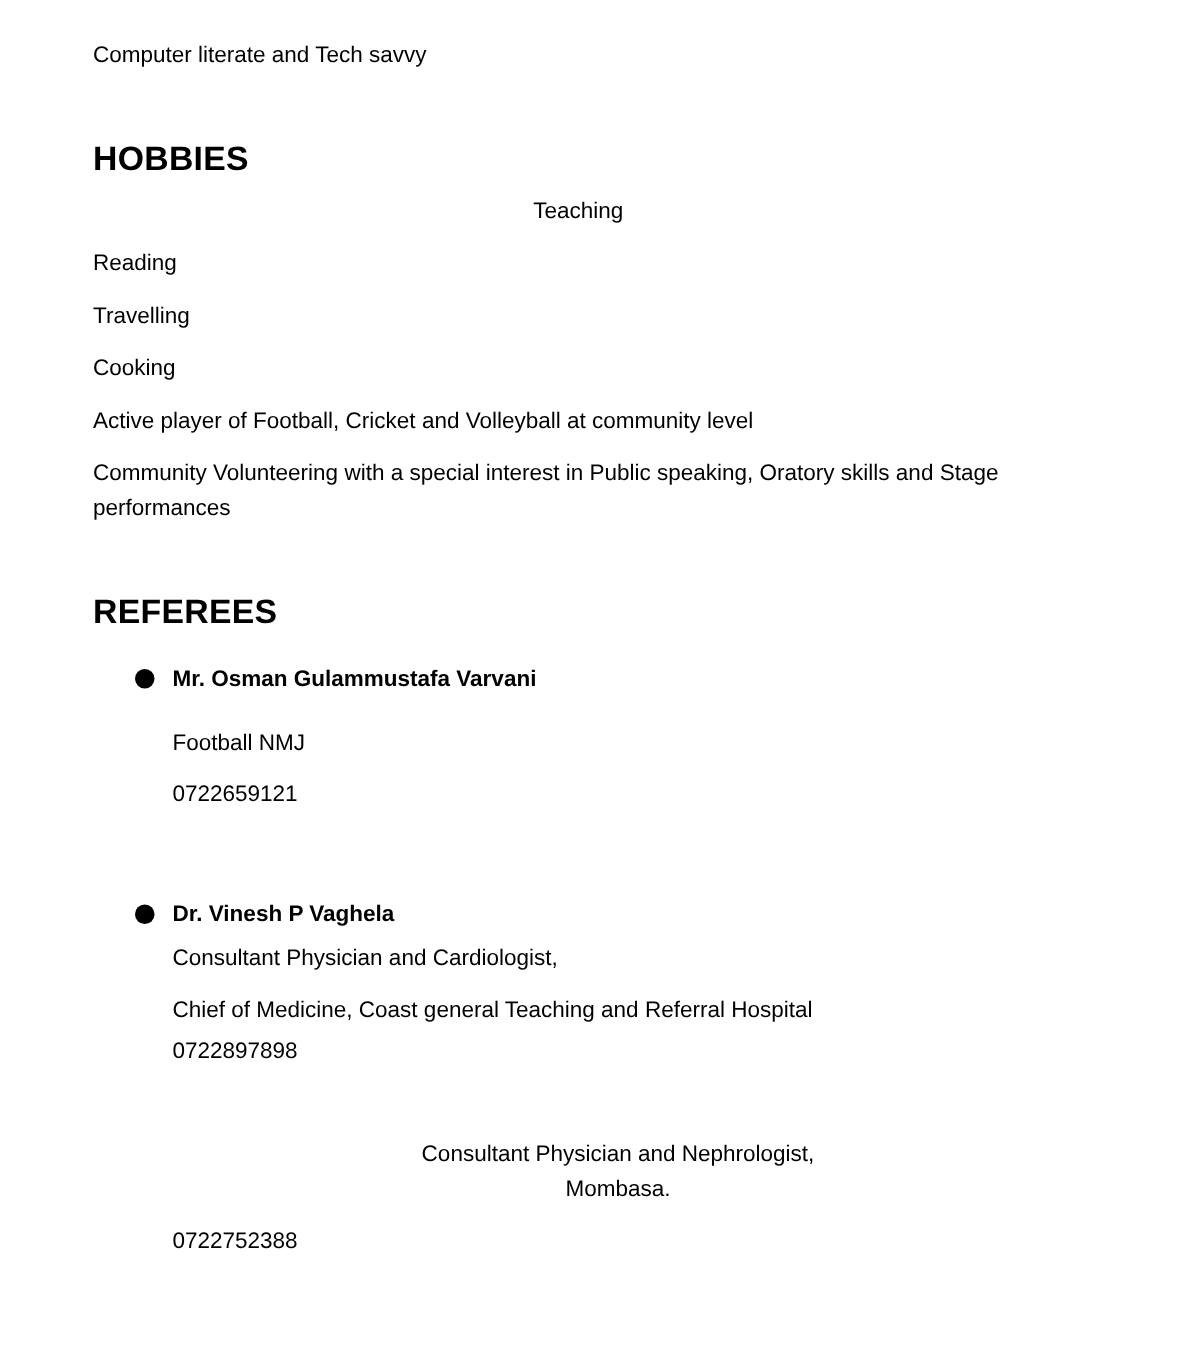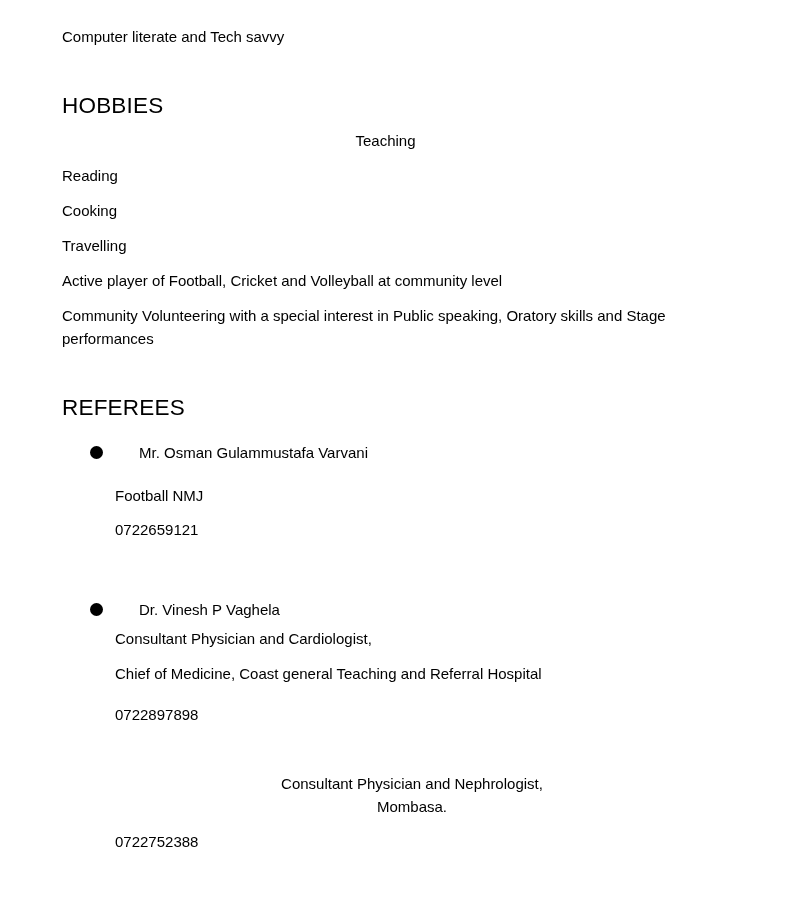--- a/index.html
+++ b/index.html
@@ -20,21 +20,21 @@
     height: 897px;
     padding: 25px 40px 0 62px;
   }
   .text-line {
     max-width: 695px;
   }
   .intro-line {
     margin-bottom: 46px;
   }
   .section-heading {
-    font-weight: normal;
+    font-weight: bold;
     letter-spacing: 0.2px;
   }
   .hobbies-heading {
     margin-bottom: 12px;
   }
   .hobby-item {
     margin-top: 12px;
   }
   .hobby-item.first {
     margin-top: 0;
@@ -57,56 +57,55 @@
     width: 13px;
     height: 13px;
     margin: 5px 12px 0 28px;
   }
   .bullet.small {
     width: 7px;
     height: 7px;
     margin: 8px 15px 0 31px;
   }
   .referee-name {
-    font-weight: normal;
-    margin-left: 24px;
+    font-weight: bold;
   }
   .referee-lines {
     padding-left: 53px;
     max-width: 695px;
   }
   .referee-phone {
     padding-left: 53px;
   }
   
   .ref1-lines   { margin-top: 20px; }
   .ref1-phone   { margin-top: 11px; }
   
   .ref2         { margin-top: 57px; }
   .ref2-line1   { margin-top: 6px; }
   .ref2-line2   { margin-top: 12px; }
-  .ref2-phone   { margin-top: 18px; }
+  .ref2-phone   { margin-top: 4px; }
   
   .ref3         { margin-top: 46px; }
   .ref3-lines   { margin-top: 14px; text-align: center; }
   .ref3-phone   { margin-top: 12px; }
 </style>
 </head>
 <body>
 
 <div class="page">
 
   <p class="text-line intro-line">Computer literate and Tech savvy</p>
 
   <h2 class="section-heading hobbies-heading">HOBBIES</h2>
 
   <p class="text-line hobby-item first">Teaching</p>
   <p class="text-line hobby-item">Reading</p>
+  <p class="text-line hobby-item">Travelling</p>
   <p class="text-line hobby-item">Cooking</p>
-  <p class="text-line hobby-item">Travelling</p>
   <p class="text-line hobby-item">Active player of Football, Cricket and Volleyball at community level</p>
   <p class="text-line hobby-item">Community Volunteering with a special interest in Public speaking, Oratory skills and Stage performances</p>
 
   <h2 class="section-heading referees-heading">REFEREES</h2>
 
   <div class="referee ref1">
     <div class="referee-header">
       <span class="bullet large"></span>
       <span class="referee-name">Mr. Osman Gulammustafa Varvani</span>
     </div>

